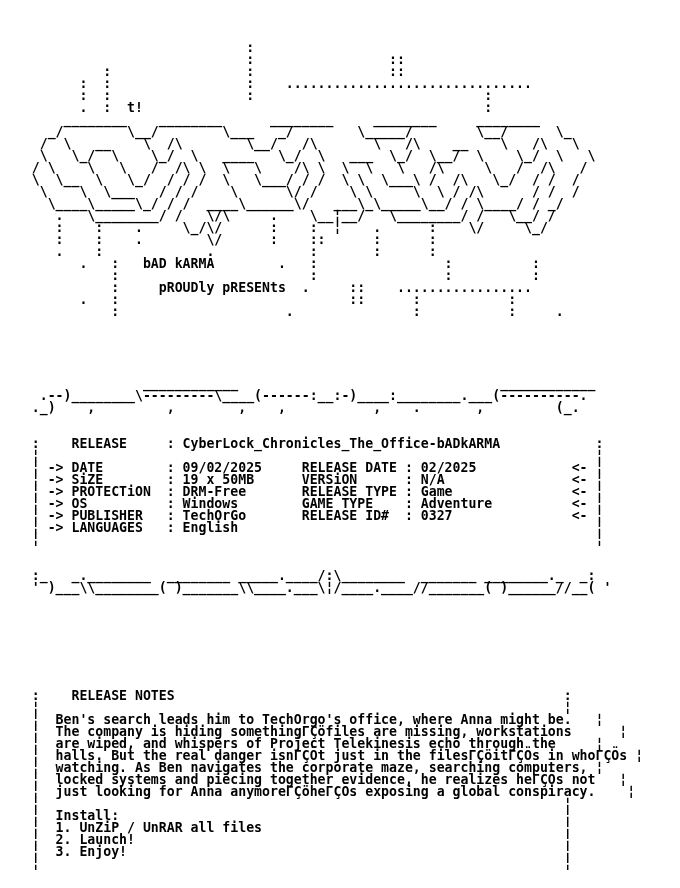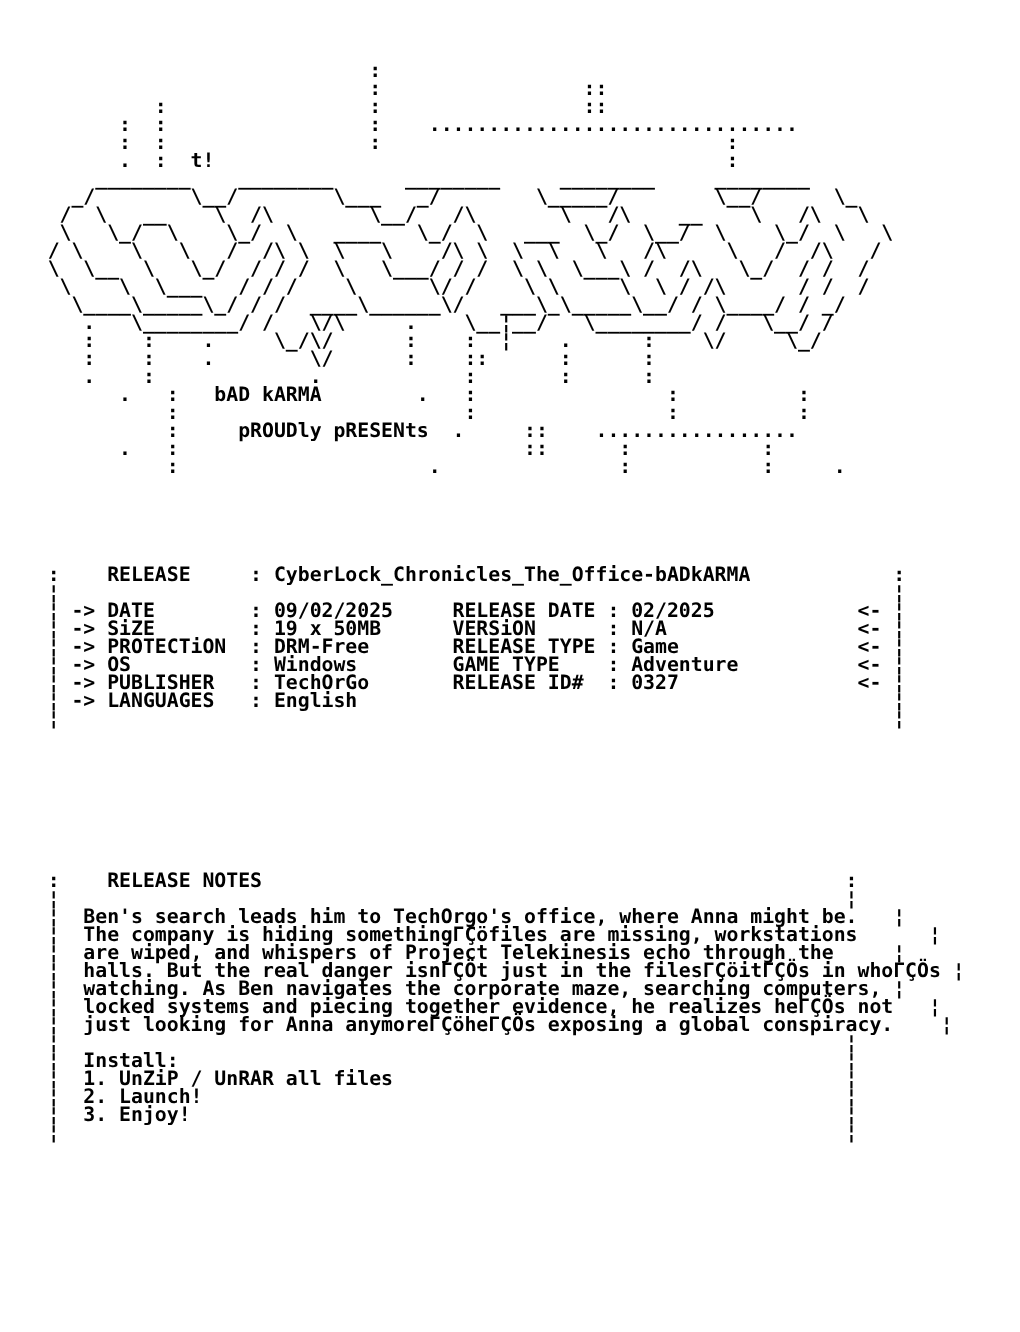--- a/index.html
+++ b/index.html
@@ -40,29 +40,34 @@
        :    :    .     \_/\/      :    :  ¦    .      :    \/     \_/
        :    :    .        \/      :    ::      :      :
        .    :             .            :       :      :
           .   :   bAD kARMA        .   :                :          :
               :                        :                :          :
               :     pROUDly pRESENts  .     ::    .................
           .   :                             ::      :           :
               :                     .               :           :     .</pre>
 
   <div class="sec gap12">
+    <pre>                  ____________                                 ____________
+     .--)________\---------\____(------:__:-)____:________.___(----------.
+    ._)    ,         ,        ,    ,           ,    .       ,         (_.</pre>
     <pre>    :    RELEASE     : CyberLock_Chronicles_The_Office-bADkARMA            :
     ¦                                                                      ¦
     ¦ -&gt; DATE        : 09/02/2025     RELEASE DATE : 02/2025            &lt;- ¦
     ¦ -&gt; SiZE        : 19 x 50MB      VERSiON      : N/A                &lt;- ¦
     ¦ -&gt; PROTECTiON  : DRM-Free       RELEASE TYPE : Game               &lt;- ¦
     ¦ -&gt; OS          : Windows        GAME TYPE    : Adventure          &lt;- ¦
     ¦ -&gt; PUBLISHER   : TechOrGo       RELEASE ID#  : 0327               &lt;- ¦
     ¦ -&gt; LANGUAGES   : English                                             ¦
     ¦                                                                      ¦</pre>
+    <pre>    :_   _.________  ________ _____.____/:\________  _______ ________._  _:
+    ' )___\\________( )_______\\____.___\¦/____.____//_______( )______//__( '</pre>
   </div>
 
   <div class="sec">
     <pre>    :    RELEASE NOTES                                                 :
     ¦                                                                  ¦
     ¦  Ben's search leads him to TechOrgo's office, where Anna might be.   ¦
     ¦  The company is hiding somethingΓÇöfiles are missing, workstations      ¦
     ¦  are wiped, and whispers of Project Telekinesis echo through the     ¦
     ¦  halls. But the real danger isnΓÇÖt just in the filesΓÇöitΓÇÖs in whoΓÇÖs ¦
     ¦  watching. As Ben navigates the corporate maze, searching computers, ¦

